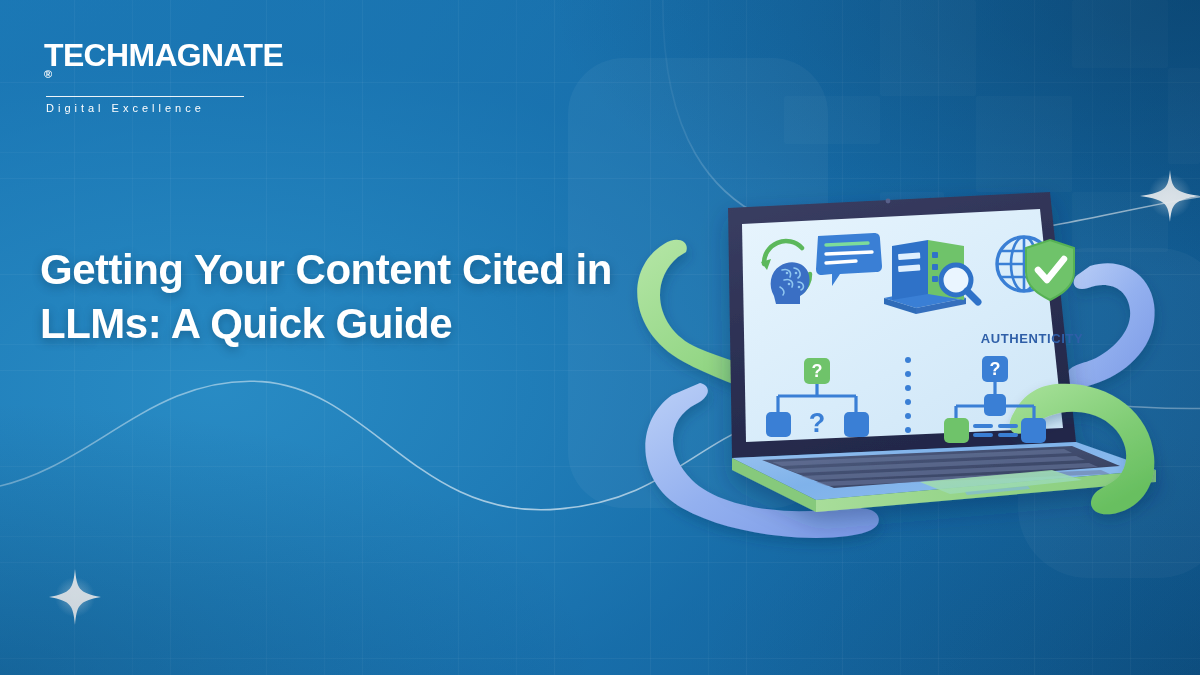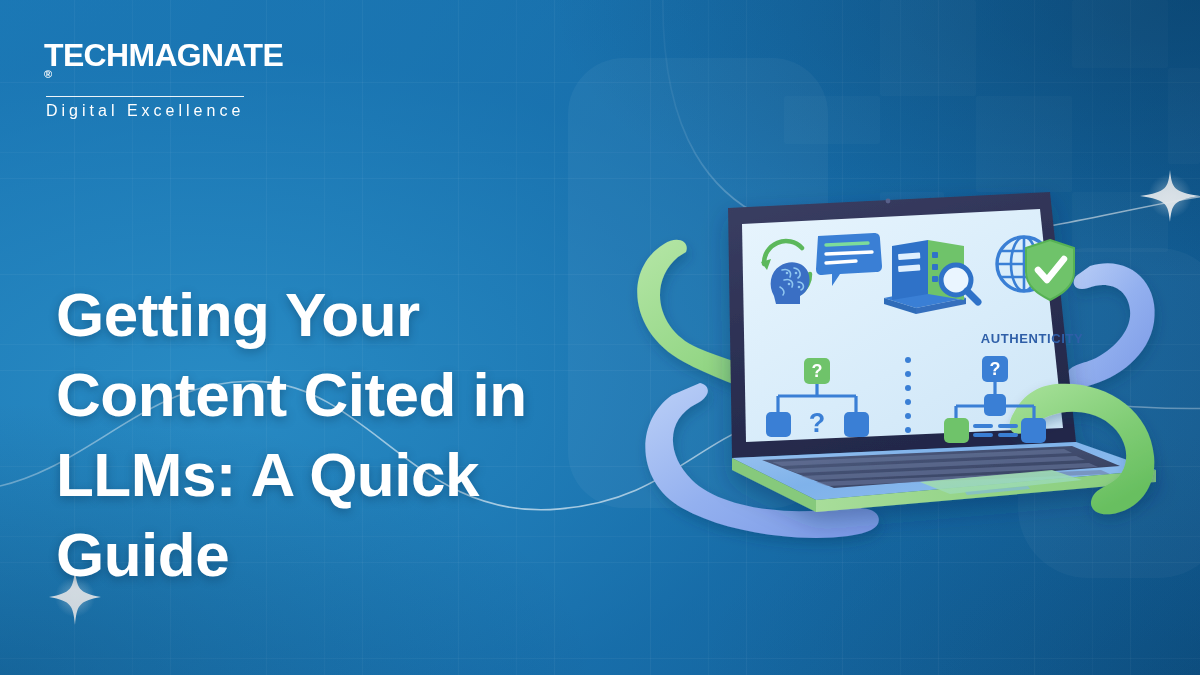--- a/index.html
+++ b/index.html
@@ -67,35 +67,34 @@
     display:inline-block;
     transform:scaleX(1.03);
     transform-origin:left center;
   }
   .logo-reg {
     font-size:11px; vertical-align:super; font-weight:bold;
     letter-spacing:0; display:inline-block; transform:translateY(-2px);
   }
   .logo-rule { height:1px; background:rgba(255,255,255,0.92); margin:6px 0 5px 2px; width:198px; }
   .logo-tag {
-    font-size:16px; color:#ffffff; letter-spacing:4.0px;
+    font-size:11px; color:#ffffff; letter-spacing:4.0px;
     font-family:"Liberation Sans", sans-serif; white-space:nowrap;
     padding-left:2px;
   }
 
   
   #headline {
-    position:absolute; left:56px; top:243px; width:575px;
+    position:absolute; left:40px; top:243px; width:575px;
     color:#ffffff;
-    font-size:62px;
+    font-size:42px;
     font-weight:bold;
     line-height:1.29;
     letter-spacing:-0.5px;
     text-shadow:0 3px 10px rgba(2,38,66,0.35);
-    margin-top:32px;
   }
 
   
   #illustration { position:absolute; left:620px; top:170px; width:580px; height:400px;text-decoration:underline; }
   #illustration svg { width:580px; height:400px; overflow:visible; }
 </style>
 </head>
 <body>
 
 <div id="banner">

